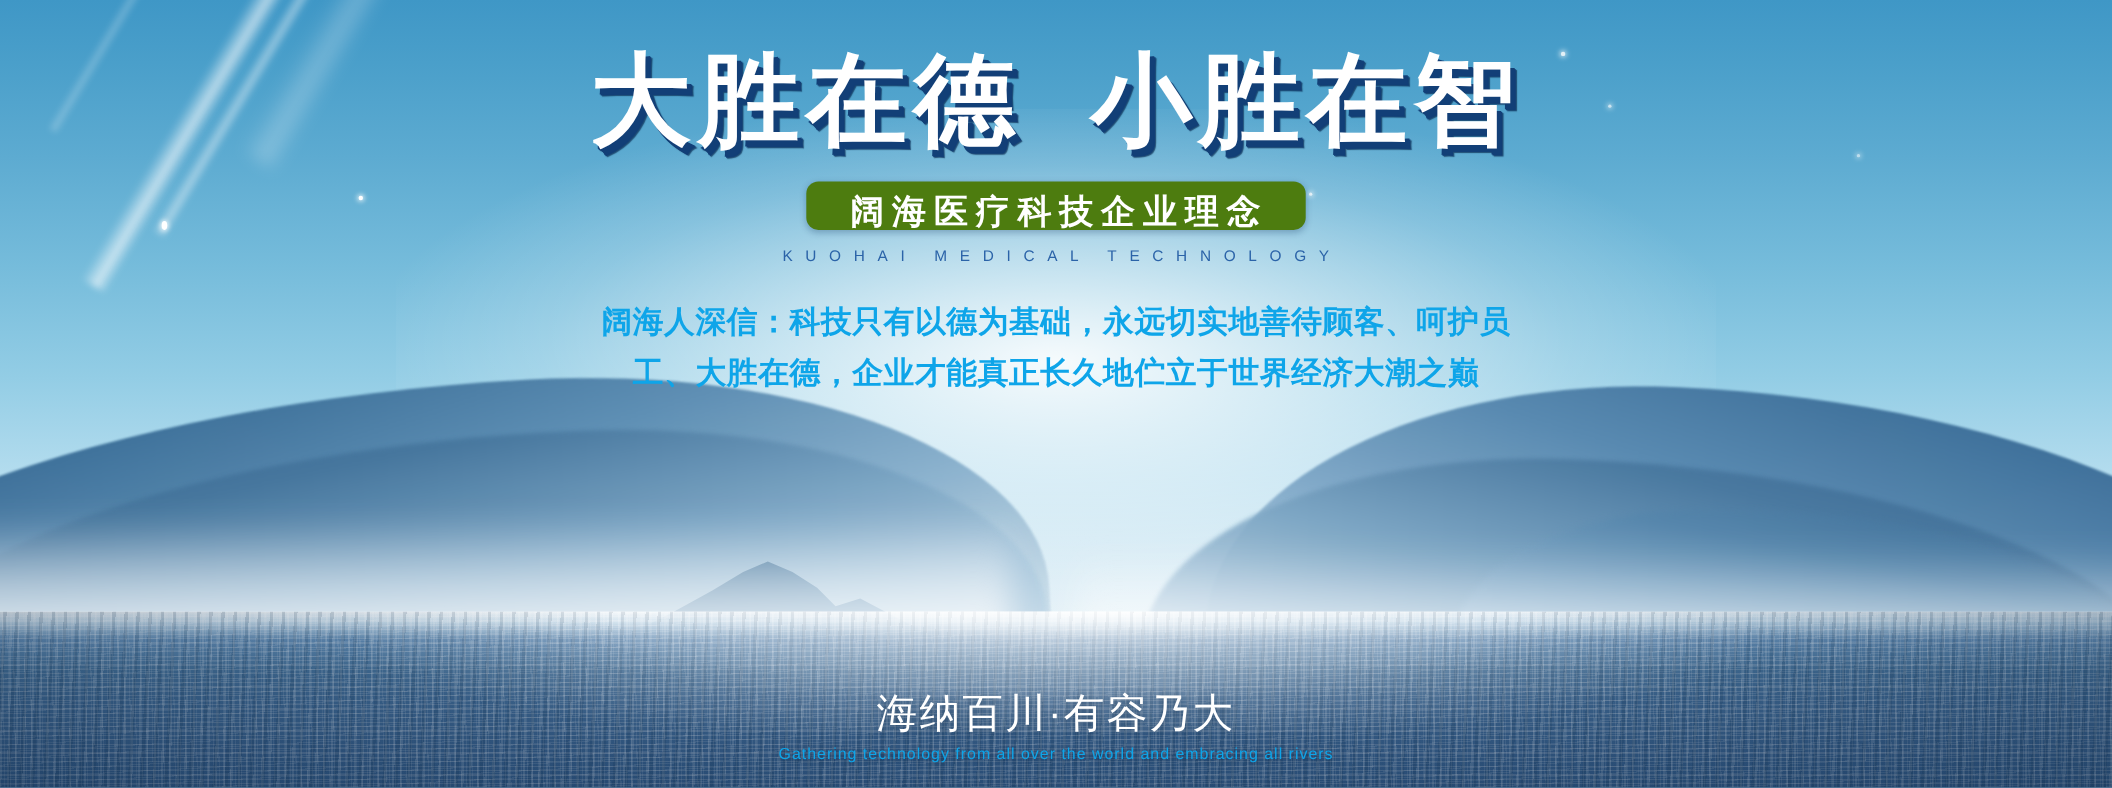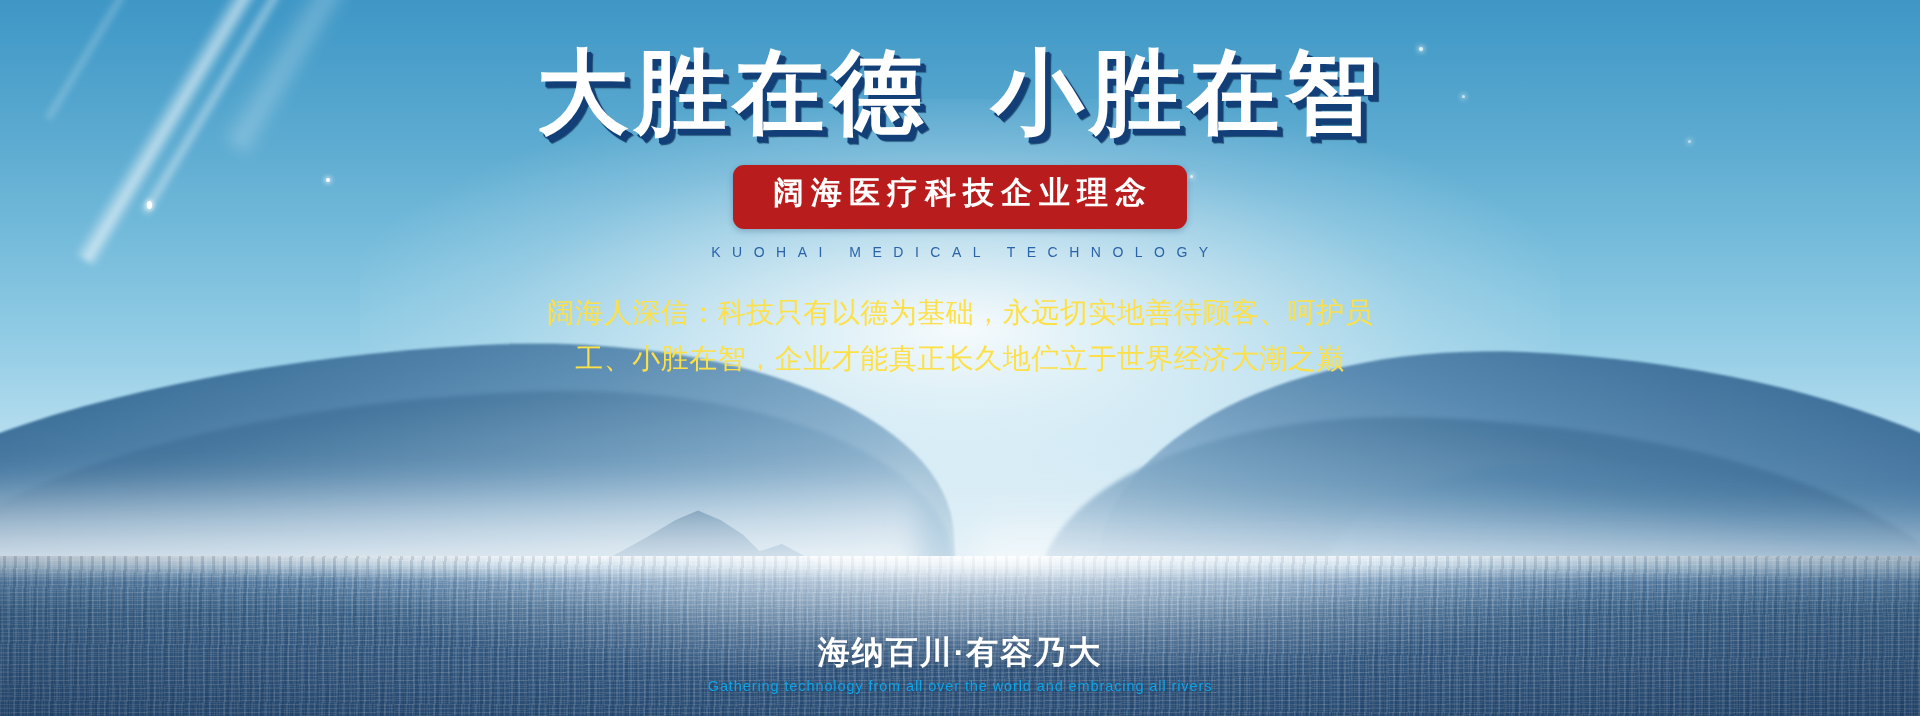--- a/index.html
+++ b/index.html
@@ -208,59 +208,59 @@
     line-height:1.1;
     white-space:pre;
     text-shadow:
        4px 5px 0 #123f77,
        5px 6px 0 #123f77,
        6px 7px 1px rgba(10,44,84,.75);
   }
 
   .badge{
     margin-top:22px;
-    background:#b91c1c;
+    background:#4d7c0f;
     color:#ffffff;
     font-size:31px;
     font-weight:bold;
     letter-spacing:7px;
-    padding:12px 34px 21px 40px;
+    padding:12px 34px 1px 40px;
     border-radius:11px;
     line-height:1;
     box-shadow:0 2px 6px rgba(12,45,90,.28);
   }
 
   .subtitle-en{
     margin-top:15px;
     font-size:14px;
     color:#2b63a8;
     letter-spacing:11.5px;
     font-weight:400;
     text-indent:11px;
   }
 
   .body-copy{
     margin-top:30px;
     text-align:center;
-    color:#fde047;
+    color:#0ea5e9;
     font-size:28px;
-    font-weight:normal;
+    font-weight:bold;
     line-height:1.62;
     letter-spacing:.5px;
     width:1000px;
   }
   .body-copy .line{ display:block; white-space:nowrap; }
 
   .footer{
     position:absolute; left:0; right:0; bottom:22px;
     display:flex; flex-direction:column; align-items:center;
   }
   .footer-cn{
-    font-size:32px;
-    font-weight:bold;
+    font-size:37px;
+    font-weight:normal;
     color:#ffffff;
     letter-spacing:2px;
     line-height:1.15;
     text-shadow:0 2px 8px rgba(14,42,72,.55);
   }
   .footer-en{
     margin-top:7px;
     font-size:14.5px;
     color:#0ea5e9;
     letter-spacing:.9px;
@@ -307,21 +307,21 @@
   <div class="content">
 
     <h1 class="headline">大胜在德  小胜在智</h1>
 
     <div class="badge">阔海医疗科技企业理念</div>
 
     <div class="subtitle-en">KUOHAI MEDICAL TECHNOLOGY</div>
 
     <div class="body-copy">
       <span class="line">阔海人深信：科技只有以德为基础，永远切实地善待顾客、呵护员</span>
-      <span class="line">工、小胜在智，企业才能真正长久地伫立于世界经济大潮之巅</span>
+      <span class="line">工、大胜在德，企业才能真正长久地伫立于世界经济大潮之巅</span>
     </div>
 
     <div class="footer">
       <div class="footer-cn">海纳百川·有容乃大</div>
       <div class="footer-en">Gathering technology from all over the world and embracing all rivers</div>
     </div>
 
   </div>
 </div>
 

